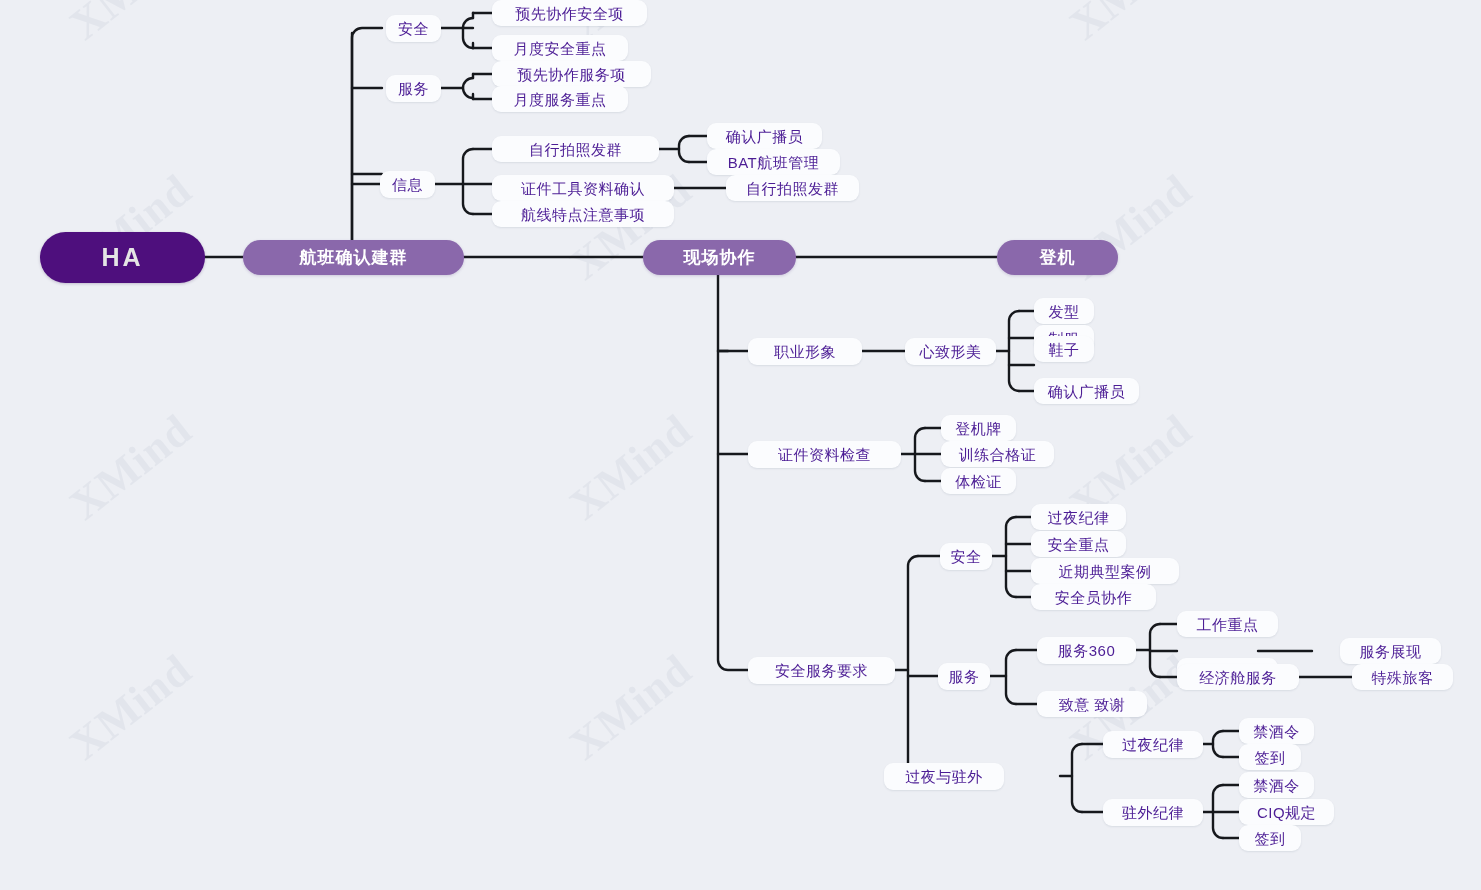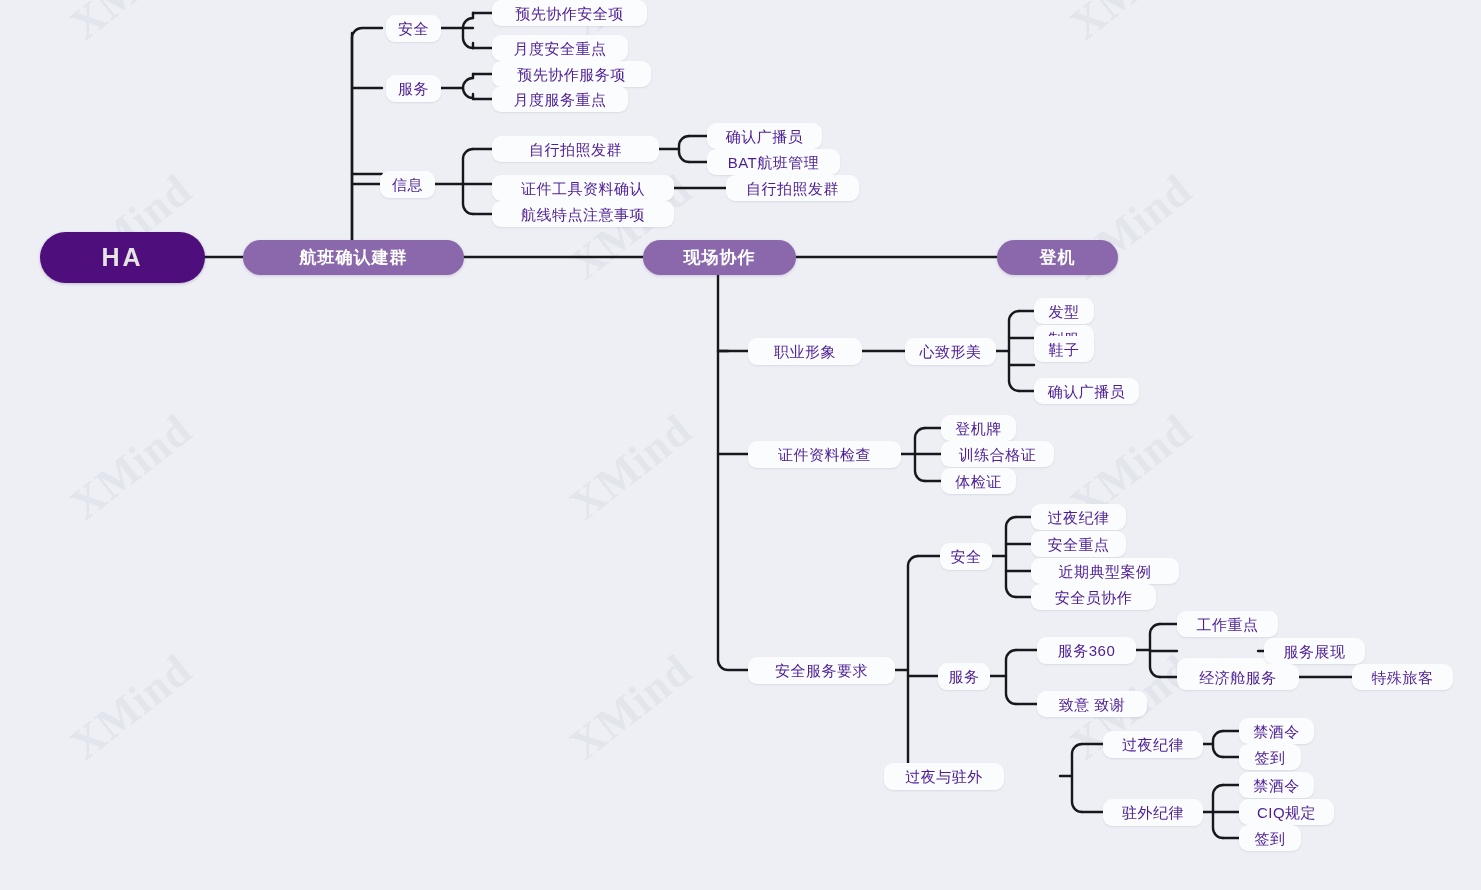--- a/index.html
+++ b/index.html
@@ -210,21 +210,21 @@
   <div class="node leaf" style="left:940px;top:543px;width:52px;height:27px;">安全</div>
   <div class="node leaf" style="left:1031px;top:504px;width:95px;height:26px;">过夜纪律</div>
   <div class="node leaf" style="left:1031px;top:531px;width:95px;height:26px;">安全重点</div>
   <div class="node leaf" style="left:1031px;top:558px;width:148px;height:26px;">近期典型案例</div>
   <div class="node leaf" style="left:1031px;top:584px;width:125px;height:26px;">安全员协作</div>
 
   <div class="node leaf" style="left:938px;top:663px;width:52px;height:27px;">服务</div>
   <div class="node leaf" style="left:1037px;top:637px;width:99px;height:27px;">服务360</div>
   <div class="node leaf" style="left:1177px;top:611px;width:101px;height:26px;">工作重点</div>
   <div class="node leaf" style="left:1177px;top:658px;width:101px;height:26px;">两舱要求</div>
-  <div class="node leaf" style="left:1264px;top:638px;width:101px;height:26px;">服务展现</div>
+  <div class="node leaf" style="left:1340px;top:638px;width:101px;height:26px;">服务展现</div>
   <div class="node leaf" style="left:1177px;top:664px;width:122px;height:26px;">经济舱服务</div>
   <div class="node leaf" style="left:1352px;top:664px;width:101px;height:26px;">特殊旅客</div>
   <div class="node leaf" style="left:1037px;top:691px;width:110px;height:26px;">致意 致谢</div>
 
   <div class="node leaf" style="left:884px;top:763px;width:120px;height:27px;">过夜与驻外</div>
   <div class="node leaf" style="left:1103px;top:731px;width:100px;height:27px;">过夜纪律</div>
   <div class="node leaf" style="left:1239px;top:718px;width:75px;height:26px;">禁酒令</div>
   <div class="node leaf" style="left:1239px;top:744px;width:62px;height:26px;">签到</div>
   <div class="node leaf" style="left:1103px;top:799px;width:100px;height:27px;">驻外纪律</div>
   <div class="node leaf" style="left:1239px;top:772px;width:75px;height:26px;">禁酒令</div>

